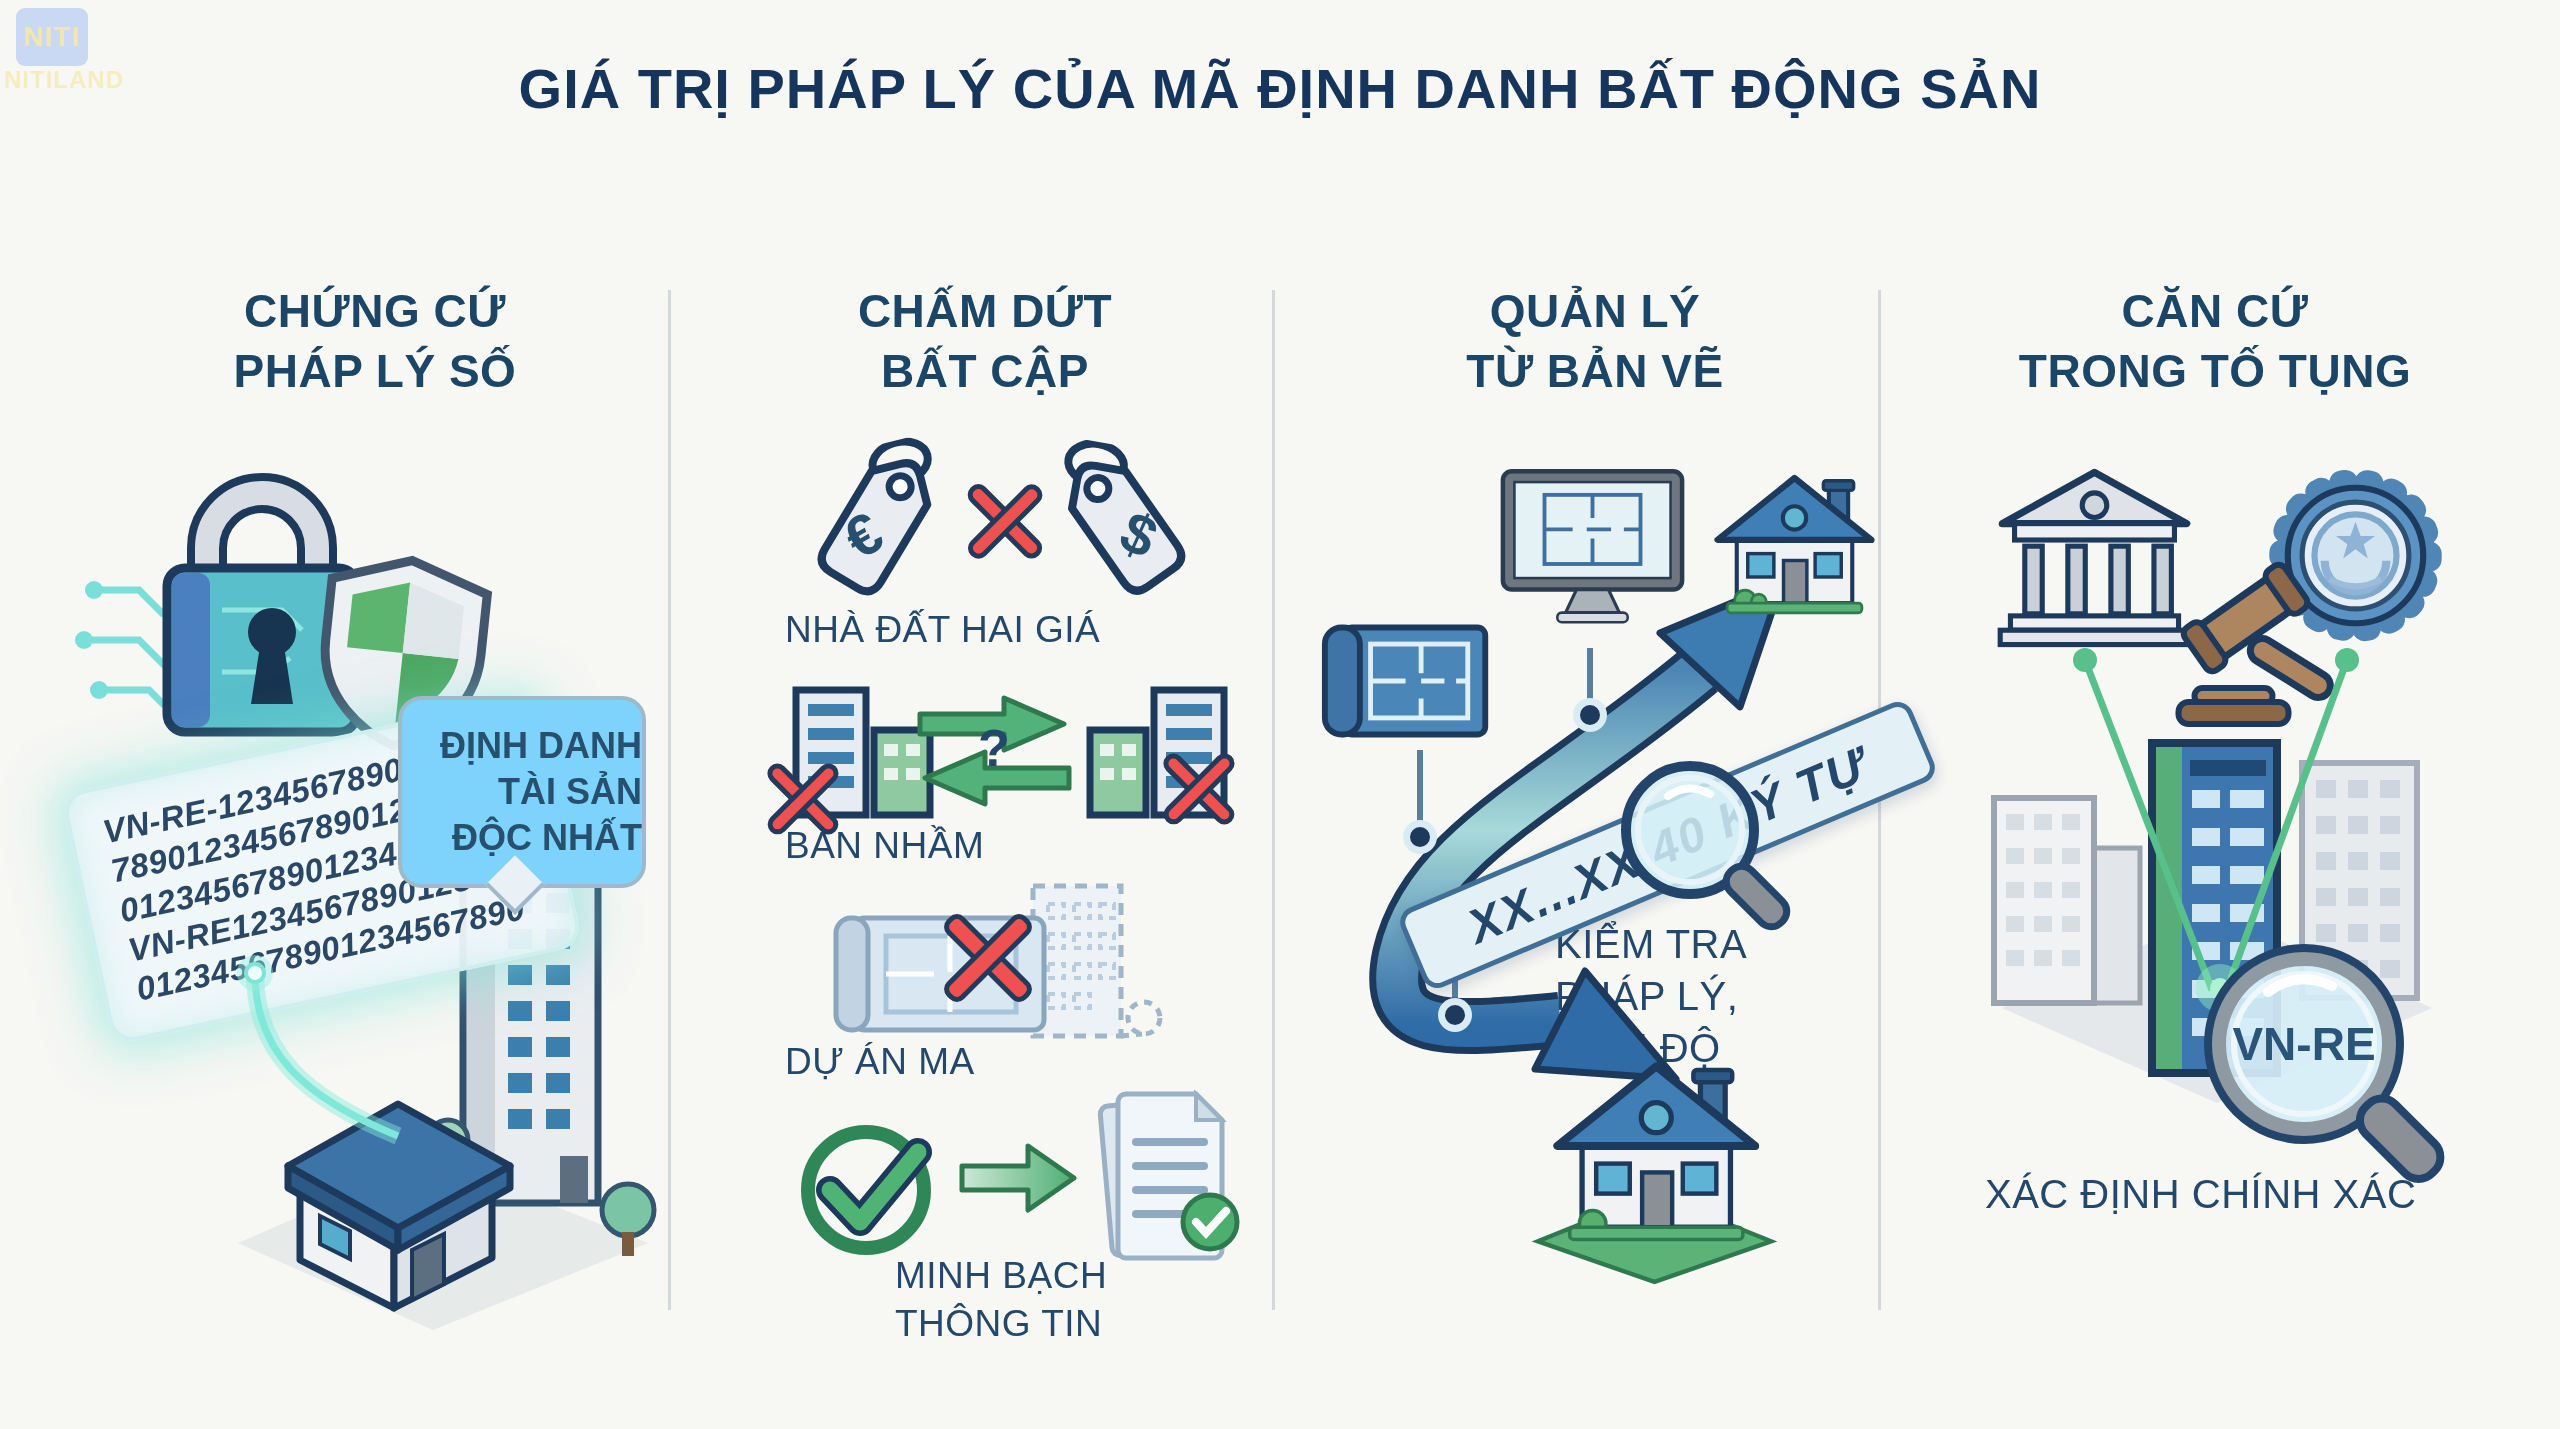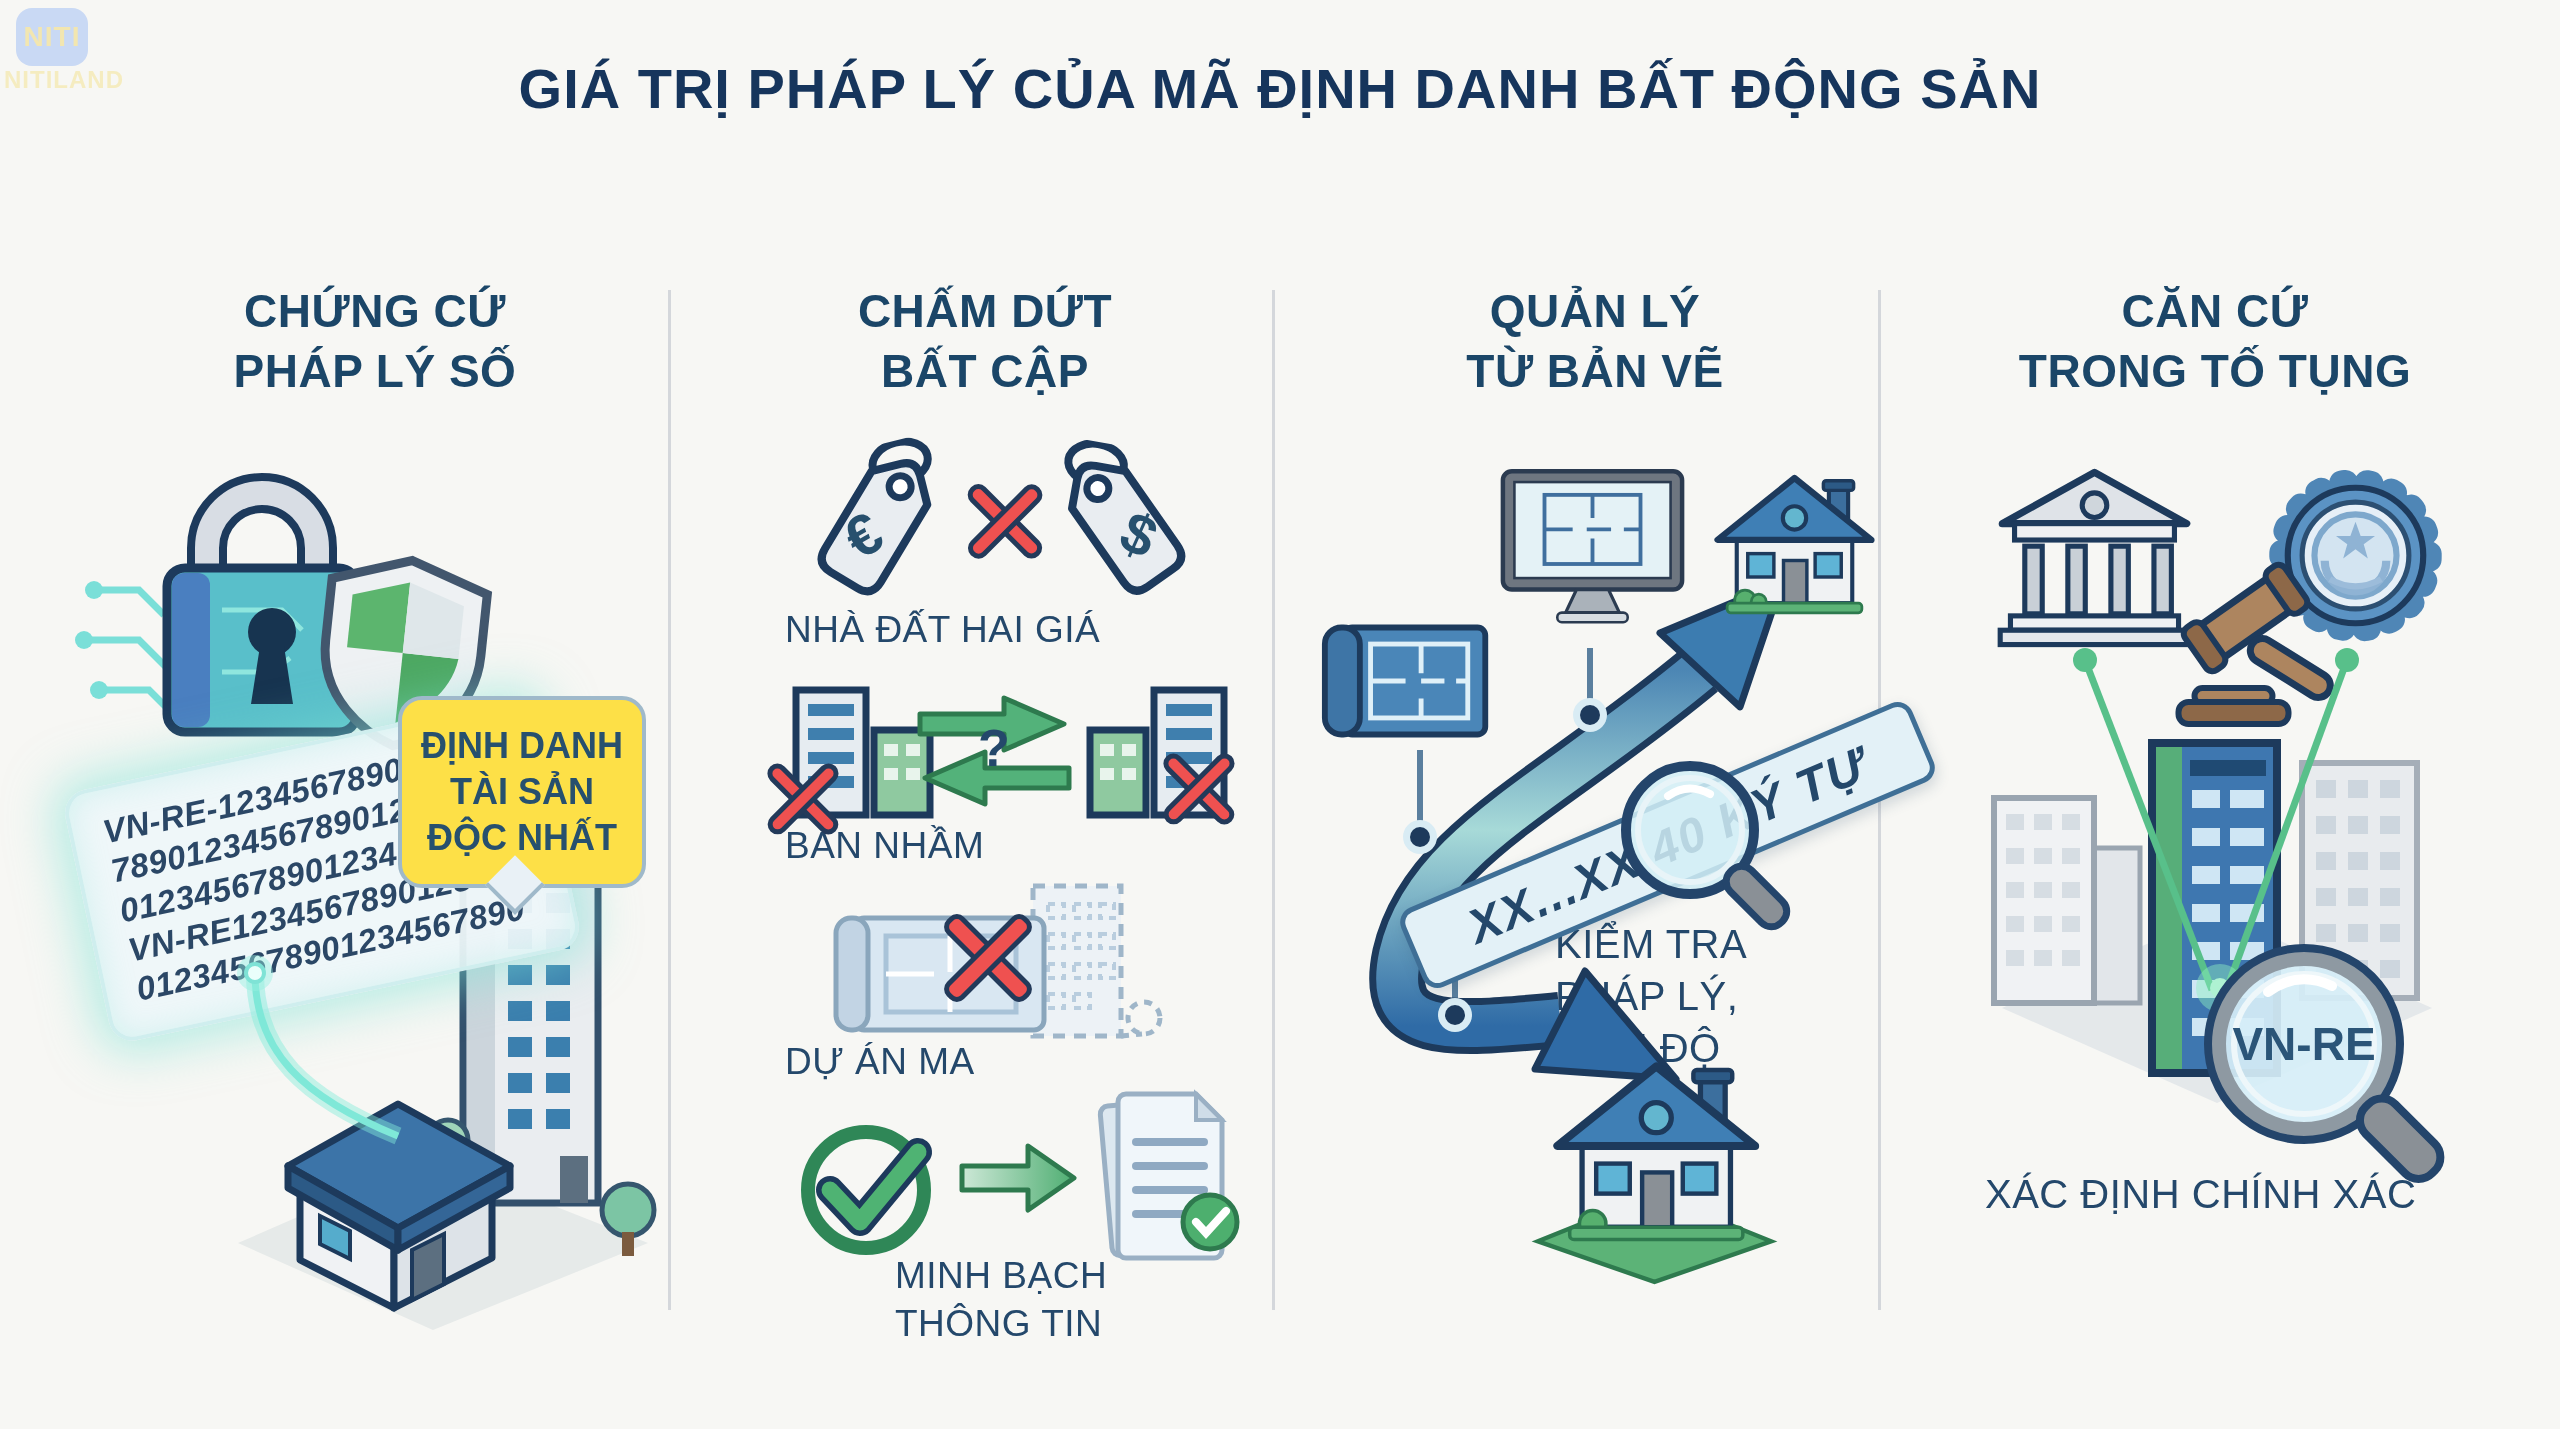--- a/index.html
+++ b/index.html
@@ -8,34 +8,34 @@
        font-family:"Liberation Sans",sans-serif;}
   .abs{position:absolute}
   .title{left:0;right:0;top:56px;text-align:center;font-size:56px;font-weight:800;
          color:var(--navy-title,#16355c);letter-spacing:1px}
   .hdr{font-weight:800;color:var(--navy-header,#1b4668);text-align:center;
        font-size:46px;line-height:1.3;letter-spacing:.5px}
   .lbl{font-weight:400;color:var(--label-navy,#24486b);text-align:left;
        font-size:37px;line-height:1.3;letter-spacing:.5px}
   .lbl2{font-size:40px}
   .divider{width:3px;top:290px;height:1020px;background:var(--divider,#d4d7db)}
-  .logo-box{left:16px;top:8px;width:72px;height:58px;border-radius:16px;
+  .logo-box{left:16px;top:8px;width:72px;height:58px;border-radius:9px;
             background:var(--logo-bg,#c9d9f4);display:flex;align-items:center;justify-content:center;
             font-weight:800;font-size:28px;color:var(--logo-text,#f2e6b0);letter-spacing:1px}
   .logo-name{left:4px;top:66px;width:150px;text-align:left;font-weight:800;font-size:24px;
              color:#f5ecc0;letter-spacing:1px}
   .codecard{left:82px;top:742px;width:480px;height:256px;transform:rotate(-12deg);
             background:rgba(238,247,249,.95);border:4px solid #cfeeee;border-radius:24px;
             box-shadow:0 0 46px 14px rgba(125,227,214,.5), inset 0 0 30px rgba(125,227,214,.25);
             padding:22px 8px 8px 30px;z-index:4}
   .codecard span{display:block;font-size:33px;font-style:italic;font-weight:800;
                  color:#2b4766;letter-spacing:.5px;line-height:1.22;white-space:nowrap}
-  .bubble{left:398px;top:696px;width:248px;height:192px;background:#fde047;
+  .bubble{left:398px;top:696px;width:248px;height:192px;background:#7dd3fc;
           border:4px solid #9fb9ca;border-radius:24px;display:flex;flex-direction:column;
-          align-items:center;justify-content:center;z-index:5}
+          align-items:flex-end;justify-content:center;z-index:5}
   .bubble:after{content:"";position:absolute;left:92px;bottom:-22px;width:38px;height:38px;
           background:#e9f1f6;border-right:4px solid #9fb9ca;border-bottom:4px solid #9fb9ca;
           transform:rotate(45deg)}
   .bubble span{font-size:36px;font-weight:800;color:#27506e;line-height:1.28}
   .redx{position:absolute;z-index:6}
   .redx i{position:absolute;left:-6%;top:38%;width:112%;height:24%;display:block;
           background:var(--red-x,#ef5150);border:5px solid #233a5a;border-radius:10px}
   .redx i:nth-child(1){transform:rotate(45deg)}
   .redx i:nth-child(2){transform:rotate(-45deg)}
   .banner{left:1390px;top:802px;width:555px;height:86px;transform:rotate(-23deg);

